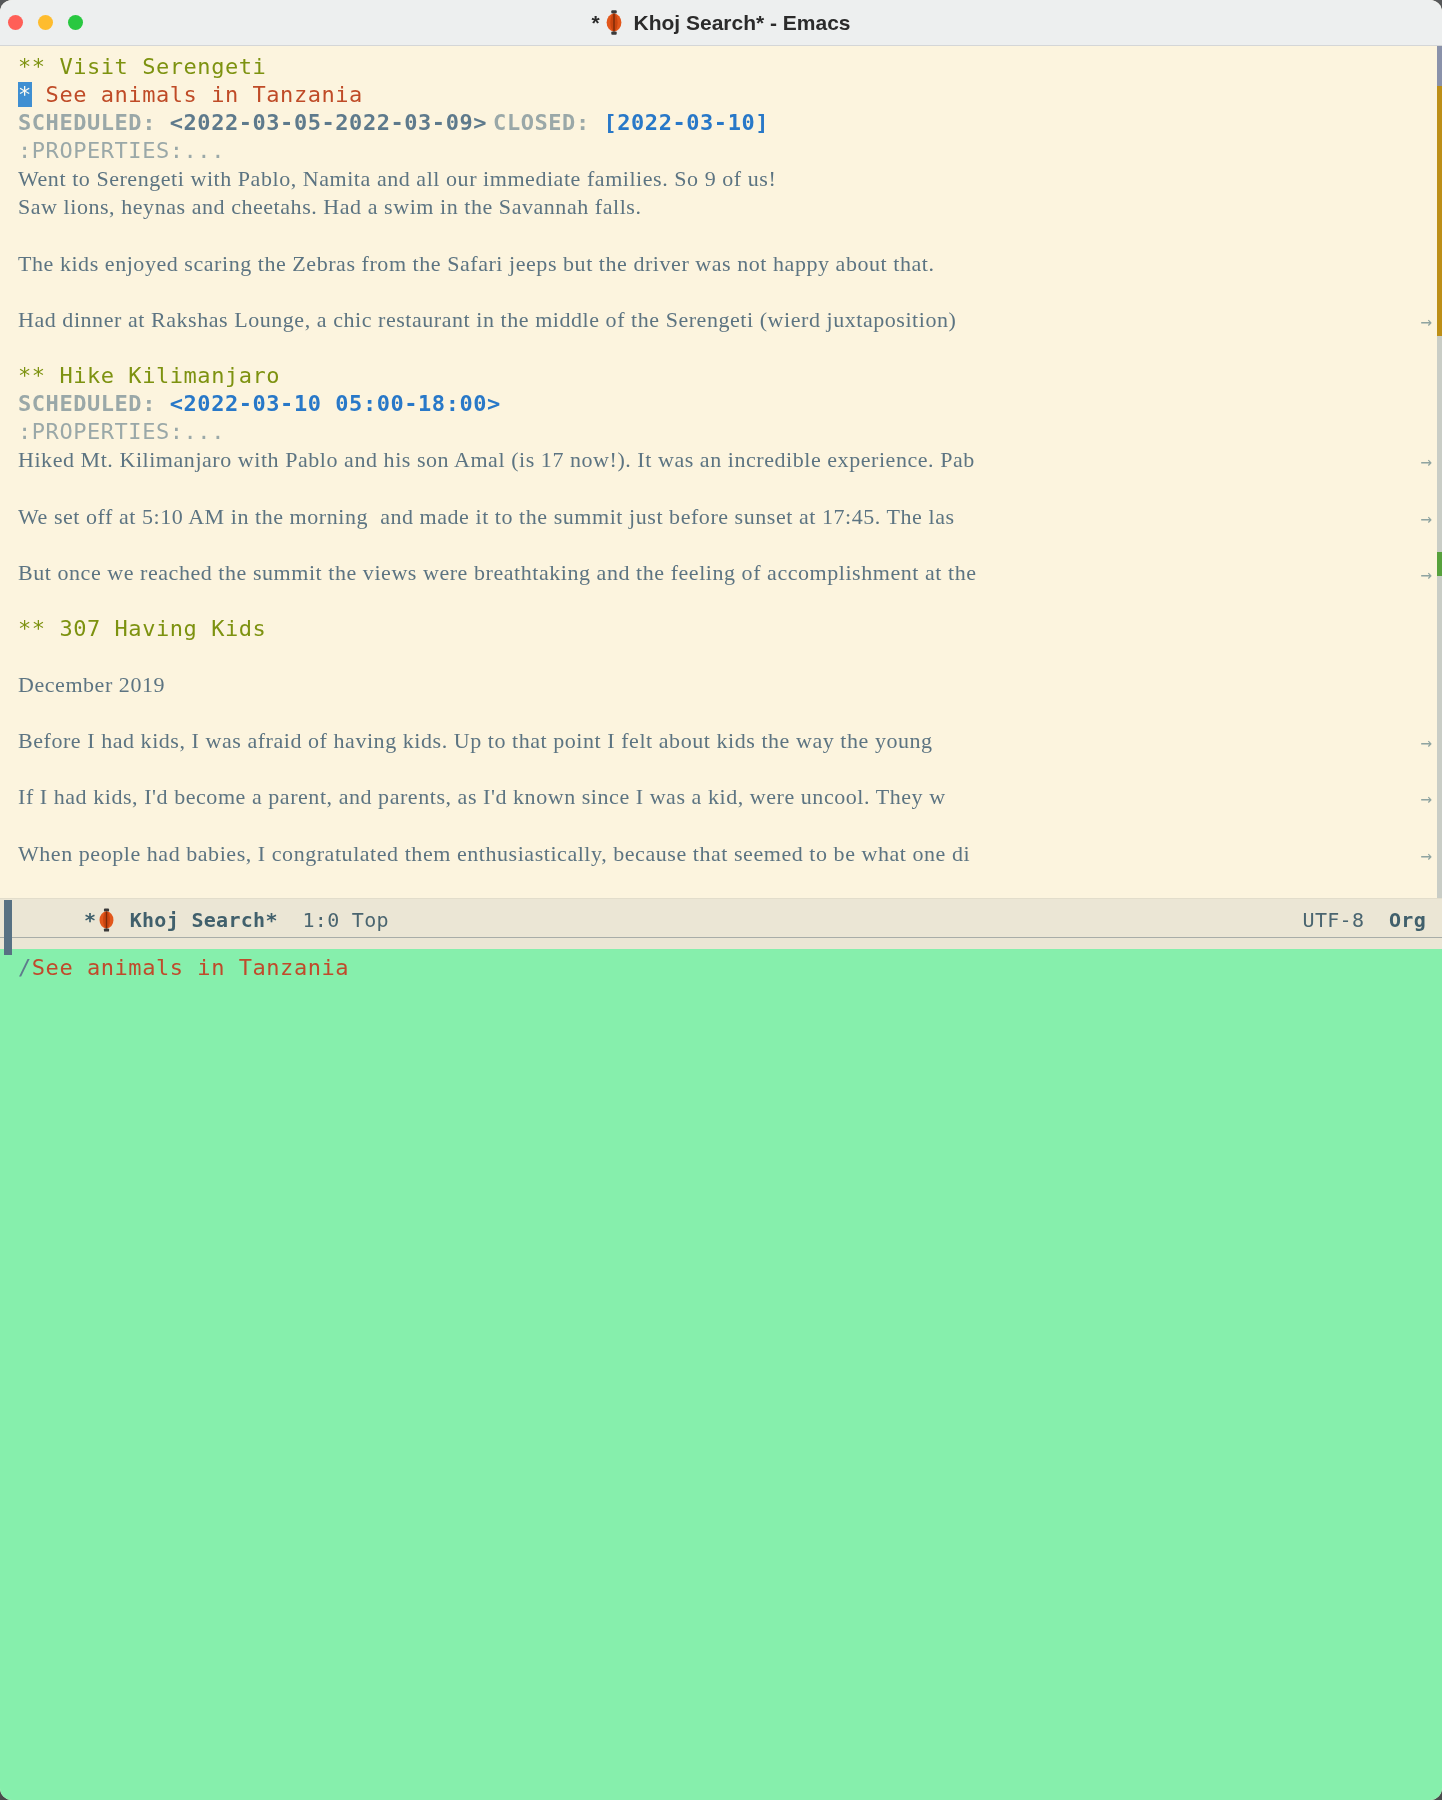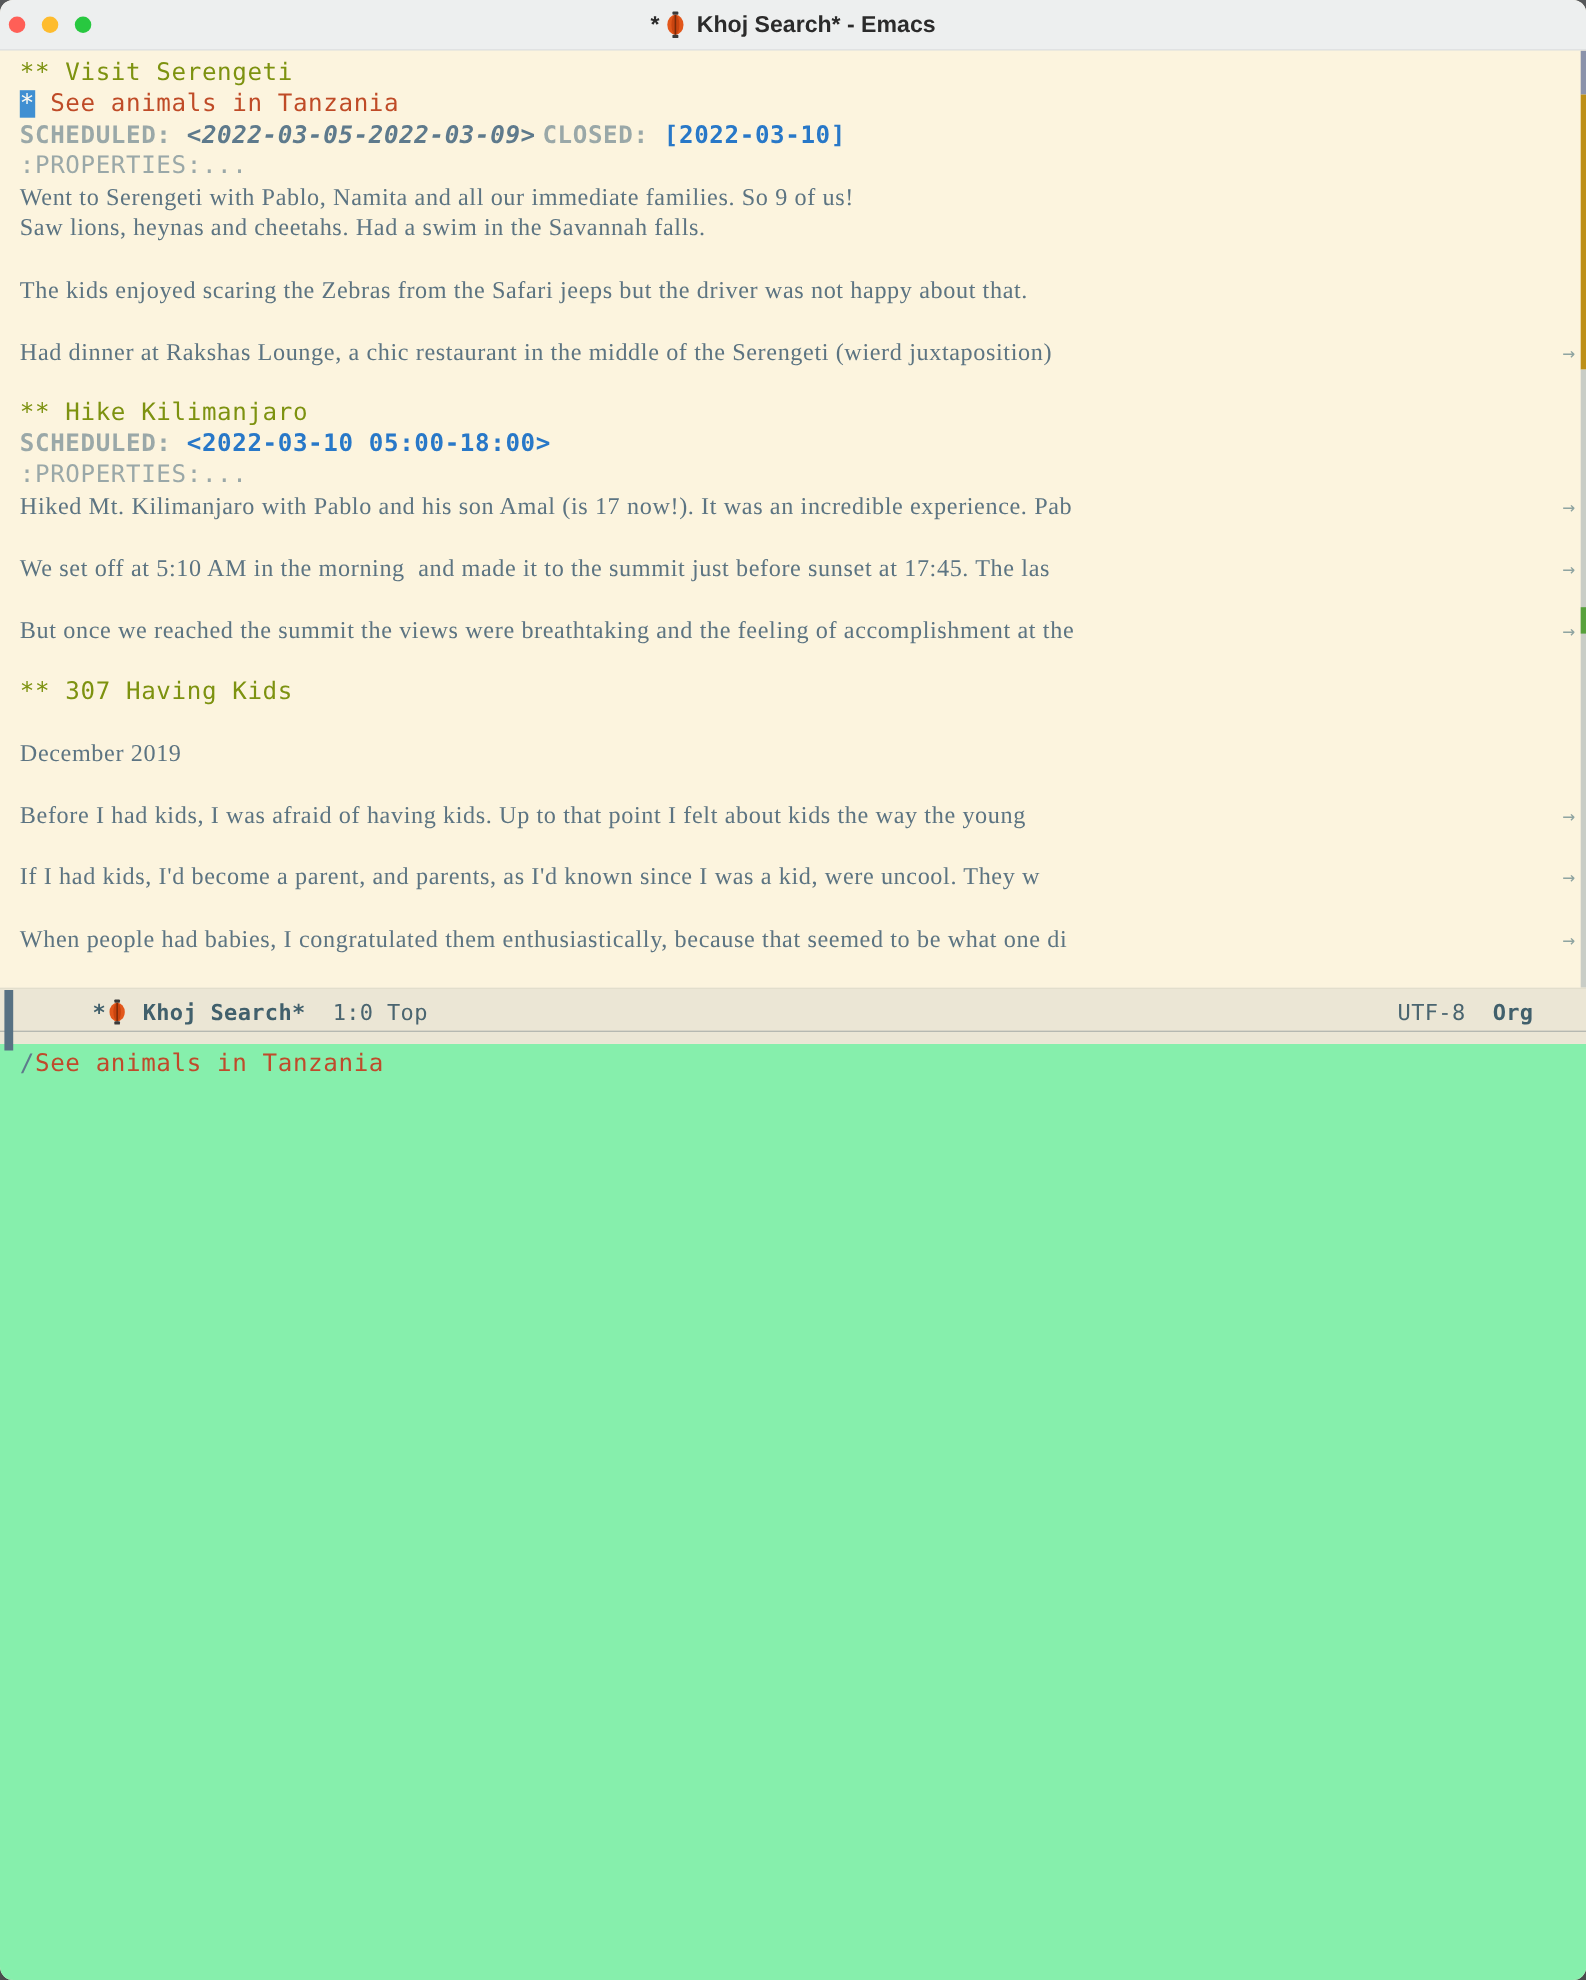--- a/index.html
+++ b/index.html
@@ -31,21 +31,21 @@
   .buffer{
     flex:1;position:relative;background:#FCF4DE;overflow:hidden;
     padding-top:7px;font-size:22px;line-height:28.1px;letter-spacing:.55px;
   }
   .line{height:28.1px;white-space:pre;padding-left:18px;padding-right:30px;
         position:relative;overflow:hidden;}
   .body{color:#5C7482;font-family:Liberation Serif, serif;}
   .h1{color:#BF4B27;}
   .h2{color:#7D9210;}
   .kw{color:#9AA8A8;font-weight:bold;}
-  .date{color:#5E7A8C;font-weight:bold;font-style:italic;}
+  .date{color:#5E7A8C;font-weight:bold;}
   .blue{color:#2878C8;font-weight:bold;}
   .props{color:#9AA8A8;}
   .cursor{background:#3F8FD2;color:#FDFBF2;}
   .arrow{
     position:absolute;right:10px;top:1px;color:#8FA4A1;font-size:19px;letter-spacing:0;
   }
   
   .edge{position:absolute;top:0;right:0;width:5px;height:100%;}
   .edge .seg{position:absolute;right:0;width:5px;}
   .seg.s1{top:0;height:40px;background:#8A92AA;}
@@ -54,21 +54,21 @@
   .seg.s4{top:506px;height:24px;background:#57A13C;}
   
   .modeline{
     height:50px;flex:none;position:relative;background:#EBE6D5;
     border-top:1px solid #E2DDCB;font-size:20px;letter-spacing:.3px;color:#4A6570;
     overflow:visible;z-index:2;
   }
   .ml-underline{position:absolute;left:0;right:0;top:38px;height:1px;background:#A8ADA8;}
   .ml-bar{position:absolute;left:4px;top:1px;width:8px;height:55px;background:#577183;}
   .ml-left{position:absolute;left:84px;top:9px;display:flex;align-items:center;white-space:pre;}
-  .ml-right{position:absolute;right:48px;top:9px;white-space:pre;}
+  .ml-right{position:absolute;right:16px;top:9px;white-space:pre;}
   .bold{font-weight:bold;color:#41606C;}
   
   .minibuffer{
     flex:1;background:#86efac;font-size:22px;letter-spacing:.55px;
     padding:6px 0 0 18px;white-space:pre;position:relative;z-index:1;
   }
   .mb-prompt{color:#5E7A8C;}
   .mb-query{color:#C04A2B;}
 </style>
 </head>

